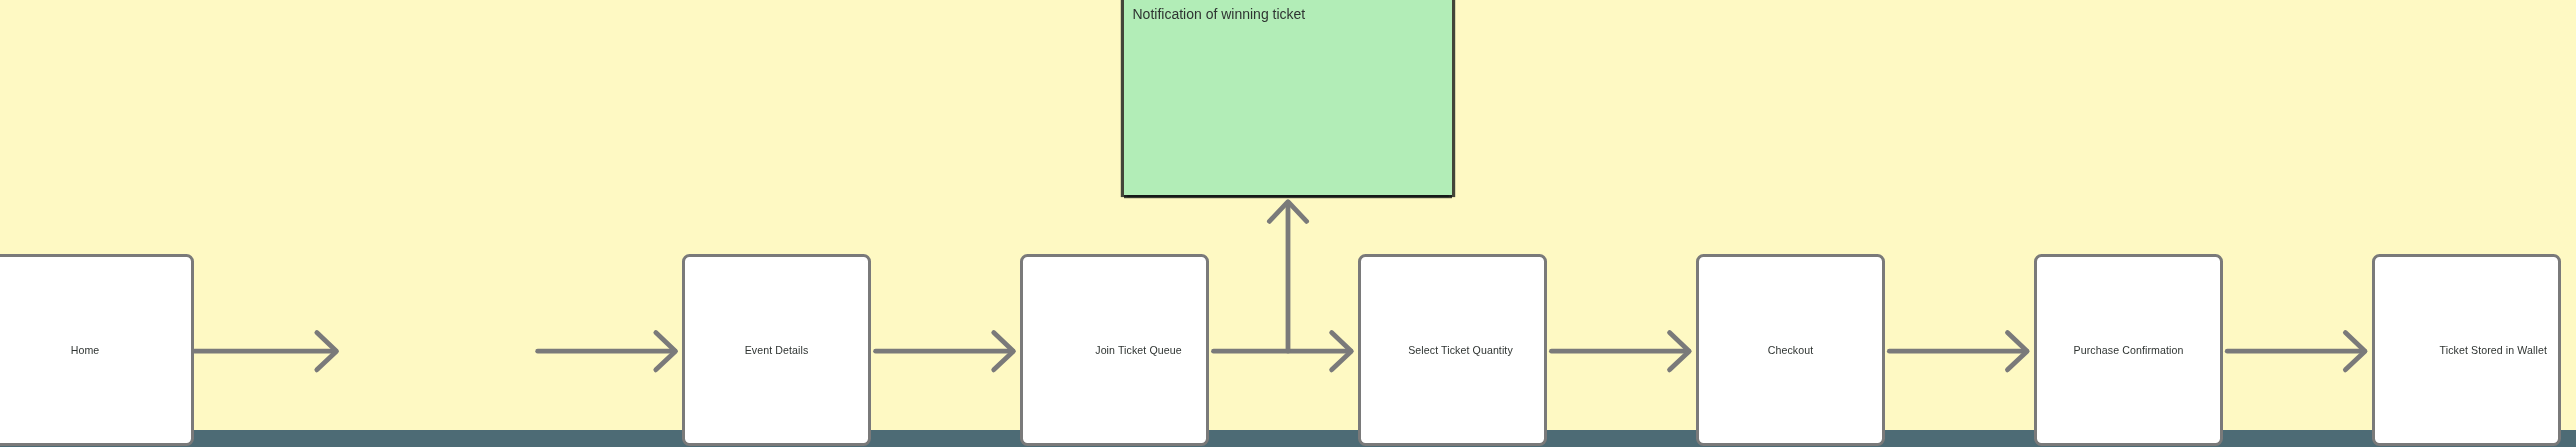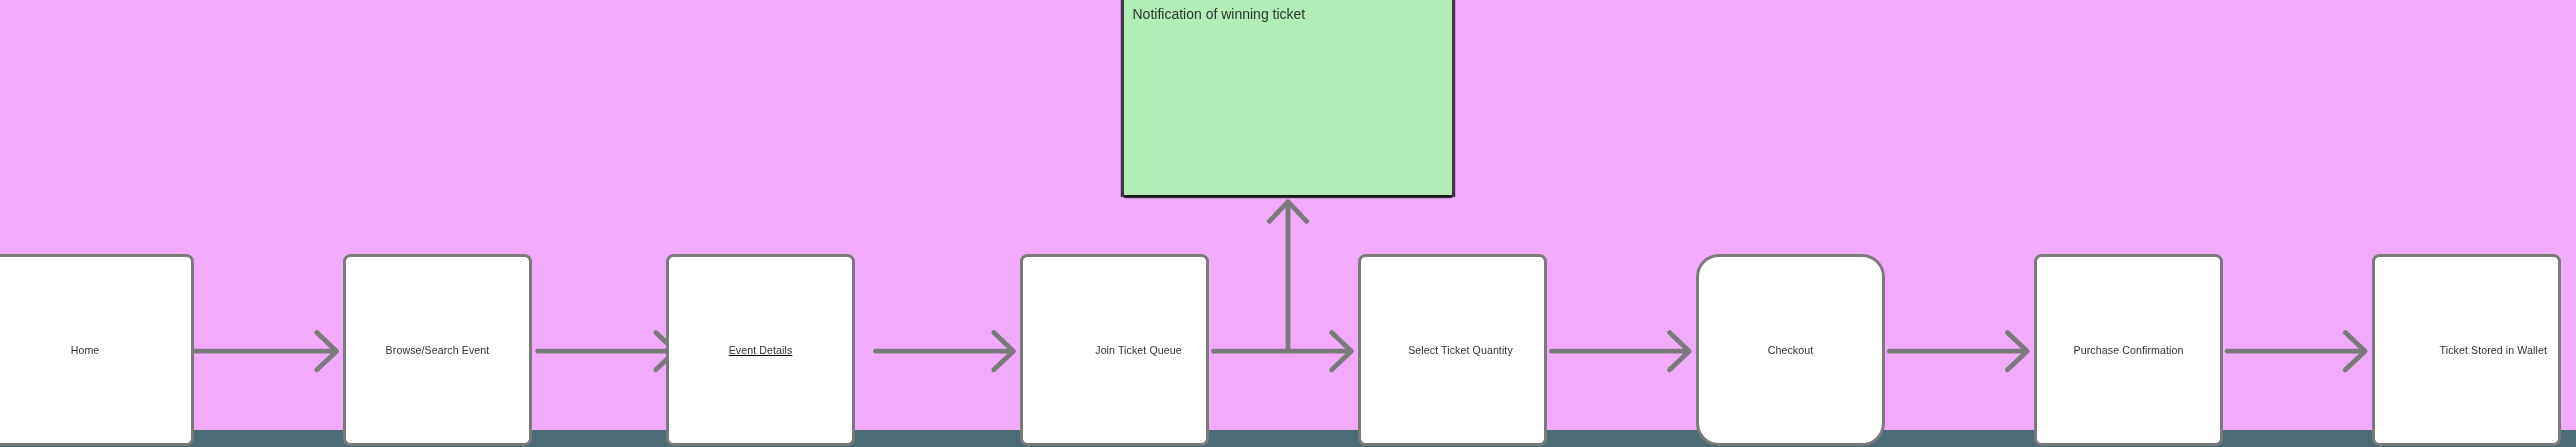--- a/index.html
+++ b/index.html
@@ -12,21 +12,21 @@
     height: 447px;
     overflow: hidden;
     font-family: "Liberation Sans", sans-serif;
     background: #4d6b75;
   }
 
   #canvas {
     position: relative;
     width: 2576px;
     height: 430px;
-    background: #f0abfc;
+    background: #fef9c3;
   }
 
   
   #connectors {
     position: absolute;
     left: 0;
     top: 0;
     width: 2576px;
     height: 447px;
     pointer-events: none;
@@ -126,37 +126,34 @@
   </svg>
 
   <div class="sticky-note" style="left:1124px; top:-4.3px; width:328px; height:199px;">
     <span class="sticky-note-text">Notification of winning ticket</span>
   </div>
 
   <div class="node" style="left:-24px; top:254px; width:218px; height:192px;">
     <span class="node-label">Home</span>
   </div>
 
-  <div class="node" style="left:343px; top:254px; width:189px; height:192px;">
-    <span class="node-label">Browse/Search Event</span>
-  </div>
 
-  <div class="node" style="left:666px; top:254px; width:189px; height:192px;text-decoration:underline;">
+  <div class="node" style="left:682px; top:254px; width:189px; height:192px;">
     <span class="node-label">Event Details</span>
   </div>
 
   <div class="node" style="left:1020px; top:254px; width:189px; height:192px;padding-left:48px;">
     <span class="node-label">Join Ticket Queue</span>
   </div>
 
   <div class="node" style="left:1358px; top:254px; width:189px; height:192px;padding-left:16px;">
     <span class="node-label">Select Ticket Quantity</span>
   </div>
 
-  <div class="node" style="left:1696px; top:254px; width:189px; height:192px;border-radius:23px;">
+  <div class="node" style="left:1696px; top:254px; width:189px; height:192px;">
     <span class="node-label">Checkout</span>
   </div>
 
   <div class="node" style="left:2034px; top:254px; width:189px; height:192px;text-align:center;">
     <span class="node-label">Purchase Confirmation</span>
   </div>
 
   <div class="node" style="left:2372px; top:254px; width:189px; height:192px;text-align:right;">
     <span class="node-label">Ticket Stored in Wallet</span>
   </div>

